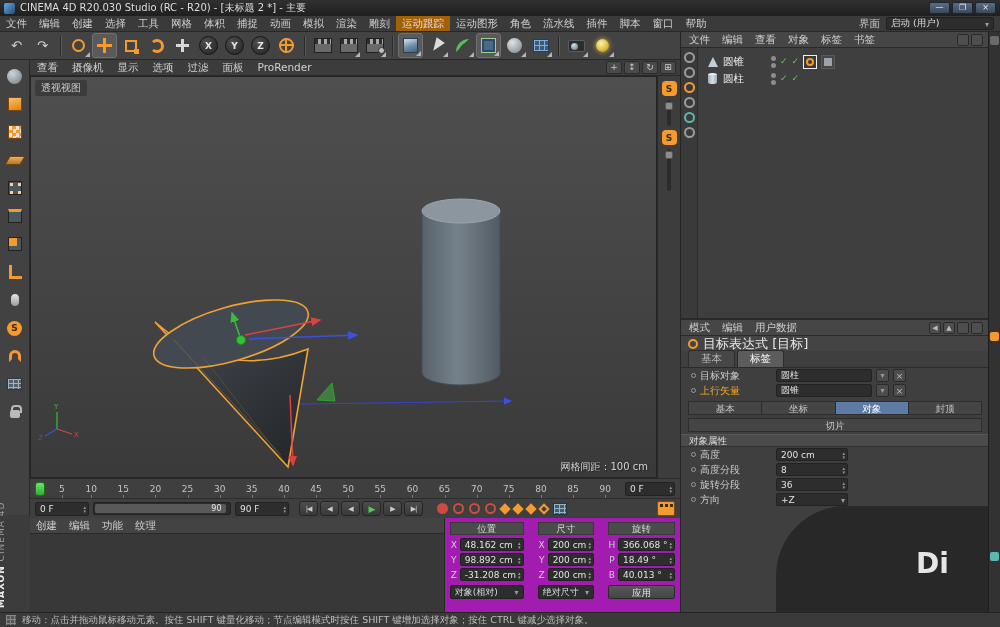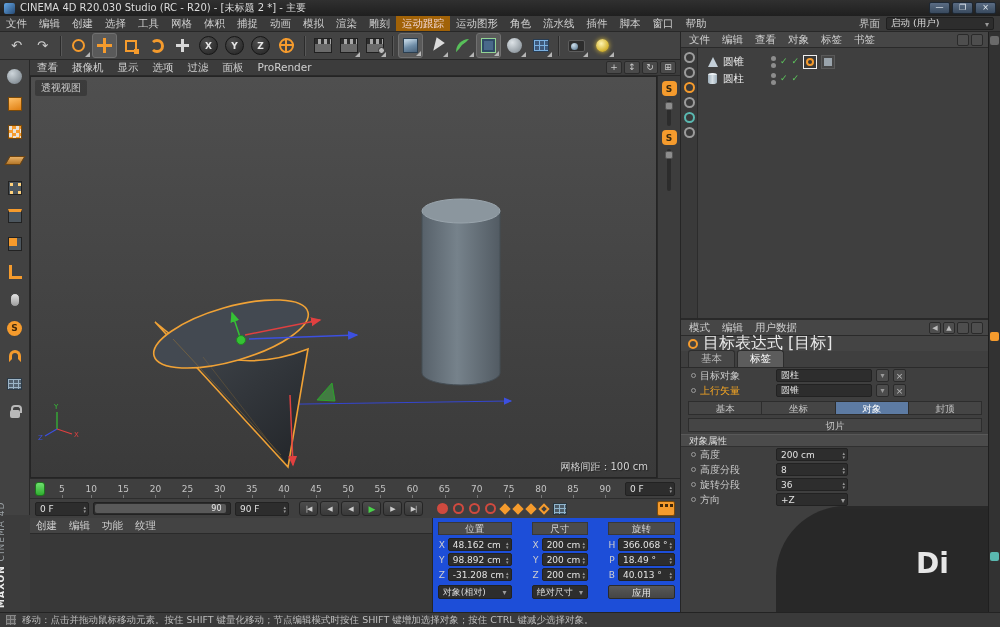--- a/index.html
+++ b/index.html
@@ -124,21 +124,21 @@
   .key.hollow{background:none;border:2px solid #f59b2d}
   .gridkey{width:14px;height:12px;background-color:#4b5a66;background-image:linear-gradient(90deg,#8fb4cc 1px,transparent 1px),linear-gradient(#8fb4cc 1px,transparent 1px);background-size:5px 4px;border:1px solid #28343c}
   .filmbtn{margin-left:auto;width:18px;height:15px;background:#f59b2d;border:1px solid #7c4a08;border-radius:2px;position:relative}
   .filmbtn::before{content:"";position:absolute;left:2px;top:2px;width:3px;height:3px;background:#40280a;box-shadow:5px 0 #40280a,10px 0 #40280a}
 
   
   .bottompanels{position:absolute;top:458px;left:0;width:650px;height:94px;display:flex}
   .materials{width:415px;background:#393939;border-right:1px solid #262626;display:flex;flex-direction:column}
   .mat-tabs{height:16px;background:#434343;border-bottom:1px solid #2a2a2a;display:flex;align-items:center}
   .mat-body{flex:1;background:#383838}
-  .coords{flex:1;background:#1d4ed8;padding:4px 5px 3px 5px;display:flex;gap:20px}
+  .coords{flex:1;background:#a21caf;padding:4px 5px 3px 5px;display:flex;gap:14px}
   .c-col{flex:1;display:flex;flex-direction:column;gap:2px}
   .c-head{height:13px;background:#4b4b4b;border:1px solid #383838;font-size:9.5px;text-align:center;line-height:12px;color:#d8d8d8}
   .c-row{display:flex;align-items:center;gap:2px;height:15px}
   .c-axis{width:8px;font-size:9px;color:#cfcfcf;text-align:center;flex:none}
   .c-field{flex:1;height:13px}
   .c-sel{height:14px;background:#2d2d2d;border:1px solid #222;border-radius:2px;display:flex;align-items:center;justify-content:space-between;padding:0 4px;font-size:9px;color:#ddd;margin-top:1px}
   .apply-btn{height:14px;background:linear-gradient(#585858,#454545);border:1px solid #2a2a2a;border-radius:2px;text-align:center;font-size:9.5px;color:#e4e4e4;line-height:13px;margin-top:1px}
 
   
   .right{position:absolute;left:680px;top:32px;width:308px;height:580px;background:#3f3f3f;border-left:1px solid #252525}
@@ -160,21 +160,21 @@
   .obj-name{font-size:10.5px;color:#ececec;width:44px}
   .dotpair{display:flex;flex-direction:column;gap:2px}
   .dot{width:5px;height:5px;border-radius:50%;background:#8d8d8d}
   .chk{color:#5dc85d;font-size:9px;line-height:9px}
   .tag{width:14px;height:14px;display:flex;align-items:center;justify-content:center;background:#464646;border:1px solid #5a5a5a}
   .tag.selected{border:1px solid #f0f0f0;background:#3a3a3a}
   .tag-target-glyph{width:8px;height:8px;border:2px solid #f59b2d;border-radius:50%}
   .tag-plain{width:8px;height:8px;background:#9aa4ac}
 
   .am{position:absolute;top:288px;left:0;width:100%;bottom:0;background:#3f3f3f}
-  .am-title{height:15px;display:flex;align-items:center;gap:5px;padding:0 7px;font-size:16px;color:#e8e8e8;background:#444}
+  .am-title{height:15px;display:flex;align-items:center;gap:5px;padding:0 7px;font-size:13px;color:#e8e8e8;background:#444}
   .target-mini{width:10px;height:10px;border:2px solid #f59b2d;border-radius:50%;flex:none}
   .am-tabs{height:17px;display:flex;align-items:flex-end;gap:2px;padding:0 7px;border-bottom:1px solid #2b2b2b}
   .am-tab{padding:1px 12px;font-size:10.5px;background:#474747;border:1px solid #2d2d2d;border-bottom:none;border-radius:3px 3px 0 0;color:#b8b8b8}
   .am-tab.active{background:#5c5c5c;color:#fff}
   .section{height:13px;background:#4b4b4b;border-top:1px solid #585858;border-bottom:1px solid #303030;font-size:9.5px;color:#dedede;padding-left:8px;line-height:12px;margin-top:2px}
   .a-row{display:flex;align-items:center;height:15px;gap:4px;padding-left:10px}
   .dotc{width:5px;height:5px;border-radius:50%;border:1px solid #9a9a9a;flex:none}
   .a-label{width:72px;font-size:10px;color:#cccccc;white-space:nowrap}
   .a-label.keyed{color:#f5a623}
   .a-link{width:96px;height:13px}

